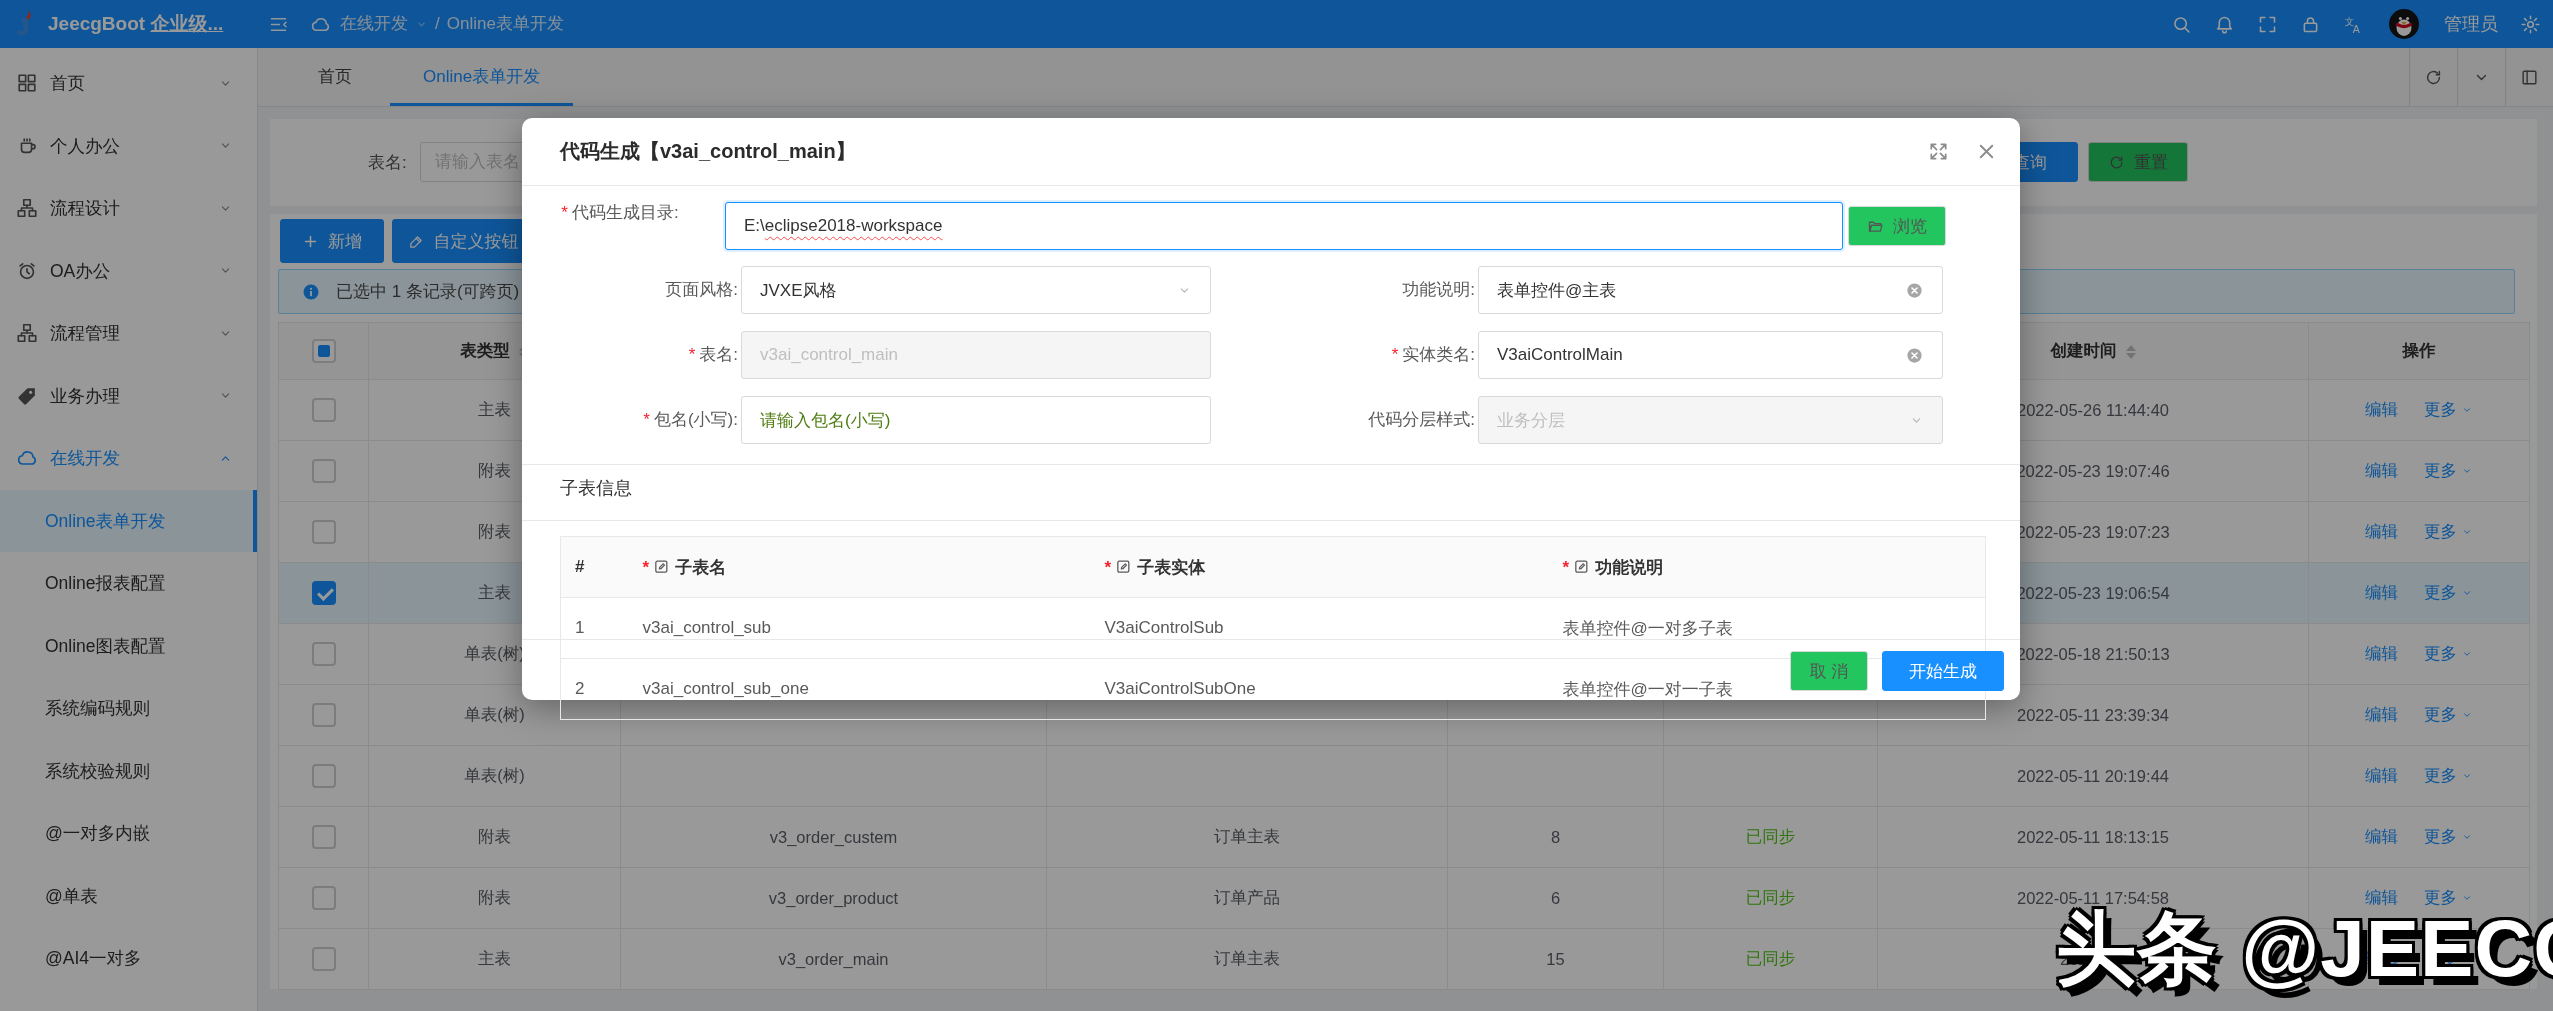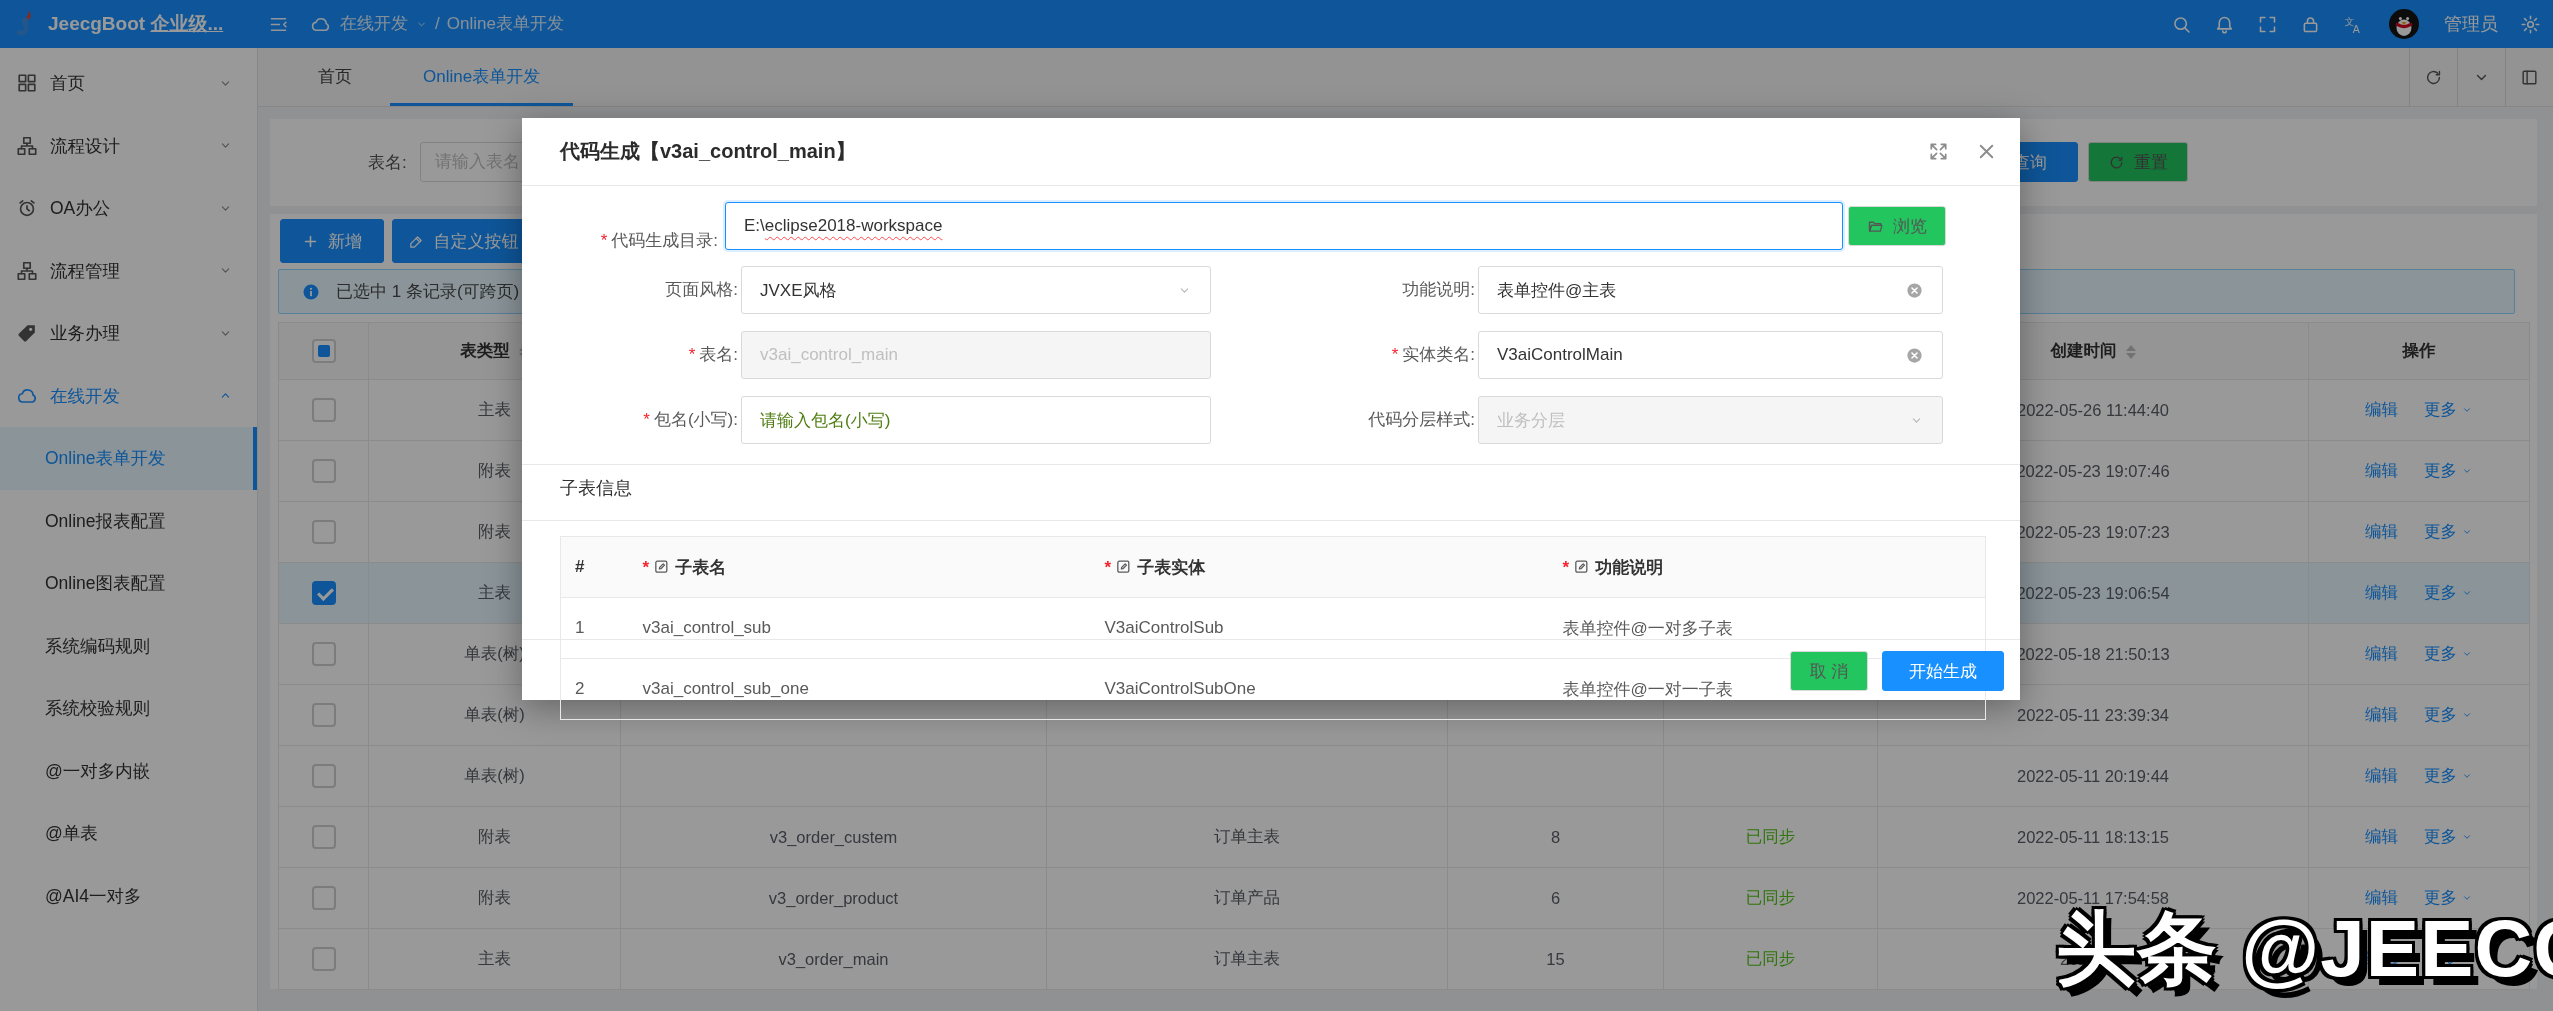--- a/index.html
+++ b/index.html
@@ -68,38 +68,38 @@
   .grid .morechev{display:inline-block;width:12px;height:12px;margin-left:4px;vertical-align:-1px;color:#1890ff;}
   .sorter{display:inline-flex;flex-direction:column;margin-left:9px;vertical-align:middle;gap:2px;}
   .sorter i{display:block;width:0;height:0;border-left:5px solid transparent;border-right:5px solid transparent;}
   .sorter .up{border-bottom:6px solid #bfbfbf;} .sorter .dn{border-top:6px solid #bfbfbf;}
   .cb{display:inline-block;width:24px;height:24px;border:2px solid #cfcfcf;border-radius:4px;background:#fff;position:relative;vertical-align:middle;cursor:pointer;box-sizing:border-box;}
   .cb.ind{border-color:#d0d0d0;} .cb.ind::after{content:"";position:absolute;inset:4px;background:#1890ff;border-radius:2px;}
   .cb.on{background:#1890ff;border-color:#1890ff;}
   .cb.on::after{content:"";position:absolute;left:7px;top:2px;width:6px;height:12px;border:solid #fff;border-width:0 3px 3px 0;transform:rotate(45deg);}
   
   .mask{position:absolute;inset:0;background:rgba(0,0,0,.40);z-index:40;}
-  .modal{position:absolute;left:522px;top:118px;width:1498px;height:582px;background:#fff;border-radius:0;z-index:50;
+  .modal{position:absolute;left:522px;top:118px;width:1498px;height:582px;background:#fff;border-radius:10px;z-index:50;
          box-shadow:0 8px 34px rgba(0,0,0,.35);font-size:17px;}
   .m-head{position:relative;height:67px;border-bottom:1px solid #e8e8e8;}
   .m-title{position:absolute;left:38px;top:0;line-height:67px;font-size:20px;font-weight:bold;color:#2b2b2b;}
   .m-ic{position:absolute;top:22px;width:23px;height:23px;color:#8c8c8c;cursor:pointer;}
   .m-expand{right:70px;} .m-close{right:22px;}
   .m-body{position:absolute;left:0;top:67px;right:0;bottom:60px;}
   .flabel{position:absolute;height:48px;line-height:48px;text-align:right;color:#595959;white-space:nowrap;}
   .req{color:#f5222d;margin-right:4px;}
   .finput{position:absolute;height:48px;box-sizing:border-box;border:1px solid #d9d9d9;border-radius:3px;background:#fff;
           display:flex;align-items:center;padding:0 18px;color:#333;overflow:hidden;white-space:nowrap;}
   .finput.focused{border:1px solid #1890ff;box-shadow:0 0 0 2px rgba(24,144,255,.15);}
   .finput.disabled{background:#f5f5f5;color:#bfbfbf;align-items:center;}
   .finput .ph{color:#4d7c0f;}
   .finput .chev{margin-left:auto;width:15px;height:15px;color:#b5b5b5;flex:0 0 auto;}
   .finput .clear{margin-left:auto;width:19px;height:19px;flex:0 0 auto;}
   .squiggle{text-decoration:underline wavy #ff4d4f 1px;text-underline-offset:5px;}
-  .lab-r1{left:0;top:32px;width:196px;} .inp-r1{left:203px;top:17px;width:1118px;}
+  .lab-r1{left:0;top:4px;width:196px;text-align:center;} .inp-r1{left:203px;top:17px;width:1118px;}
   .btn-browse{position:absolute;left:1326px;top:21px;width:98px;height:40px;}
   .lab-l2{left:0;top:81px;width:216px;} .fld-l2{left:219px;top:81px;width:470px;}
   .lab-r2{left:728px;top:81px;width:225px;} .fld-r2{left:956px;top:81px;width:465px;gap:28px;}
   .lab-l3{left:0;top:146px;width:216px;} .fld-l3{left:219px;top:146px;width:470px;}
   .lab-r3{left:728px;top:146px;width:225px;} .fld-r3{left:956px;top:146px;width:465px;}
   .lab-l4{left:0;top:211px;width:216px;} .fld-l4{left:219px;top:211px;width:470px;}
   .lab-r4{left:728px;top:211px;width:225px;} .fld-r4{left:956px;top:211px;width:465px;}
   .m-div{position:absolute;left:0;right:0;height:1px;background:#e8e8e8;}
   .d1{top:279px;} .d2{top:335px;}
   .m-section{position:absolute;left:38px;top:291px;font-size:18px;color:#333;}
@@ -206,20 +206,35 @@
         <div class="side-item">
           <span class="si ic">
             <svg viewBox="0 0 24 24" width="100%" height="100%" fill="none" stroke="currentColor" stroke-width="1.8" stroke-linecap="round" stroke-linejoin="round">
               <rect x="3.5" y="3.5" width="7" height="7"></rect>
               <rect x="13.5" y="3.5" width="7" height="7"></rect>
               <rect x="3.5" y="13.5" width="7" height="7"></rect>
               <rect x="13.5" y="13.5" width="7" height="7"></rect>
             </svg>
           </span>
           <span>首页</span>
+          <span class="chev ic">
+            <svg viewBox="0 0 24 24" width="100%" height="100%" fill="none" stroke="currentColor" stroke-width="1.8" stroke-linecap="round" stroke-linejoin="round">
+              <path d="M7 9.5l5 5 5-5"></path>
+            </svg>
+          </span>
+        </div>
+        <div class="side-item">
+          <span class="si ic">
+            <svg viewBox="0 0 24 24" width="100%" height="100%" fill="none" stroke="currentColor" stroke-width="1.8" stroke-linecap="round" stroke-linejoin="round">
+              <path d="M6 9h11v6.5A3.5 3.5 0 0 1 13.5 19h-4A3.5 3.5 0 0 1 6 15.5z"></path>
+              <path d="M17 10.5h1.5a2.25 2.25 0 0 1 0 4.5H17"></path>
+              <path d="M9 4.5v2M12 4.5v2M15 4.5v2"></path>
+            </svg>
+          </span>
+          <span>个人办公</span>
           <span class="chev ic">
             <svg viewBox="0 0 24 24" width="100%" height="100%" fill="none" stroke="currentColor" stroke-width="1.8" stroke-linecap="round" stroke-linejoin="round">
               <path d="M7 9.5l5 5 5-5"></path>
             </svg>
           </span>
         </div>
         <div class="side-item">
           <span class="si ic">
             <svg viewBox="0 0 24 24" width="100%" height="100%" fill="none" stroke="currentColor" stroke-width="1.8" stroke-linecap="round" stroke-linejoin="round">
               <rect x="8.5" y="3" width="7" height="6"></rect>

